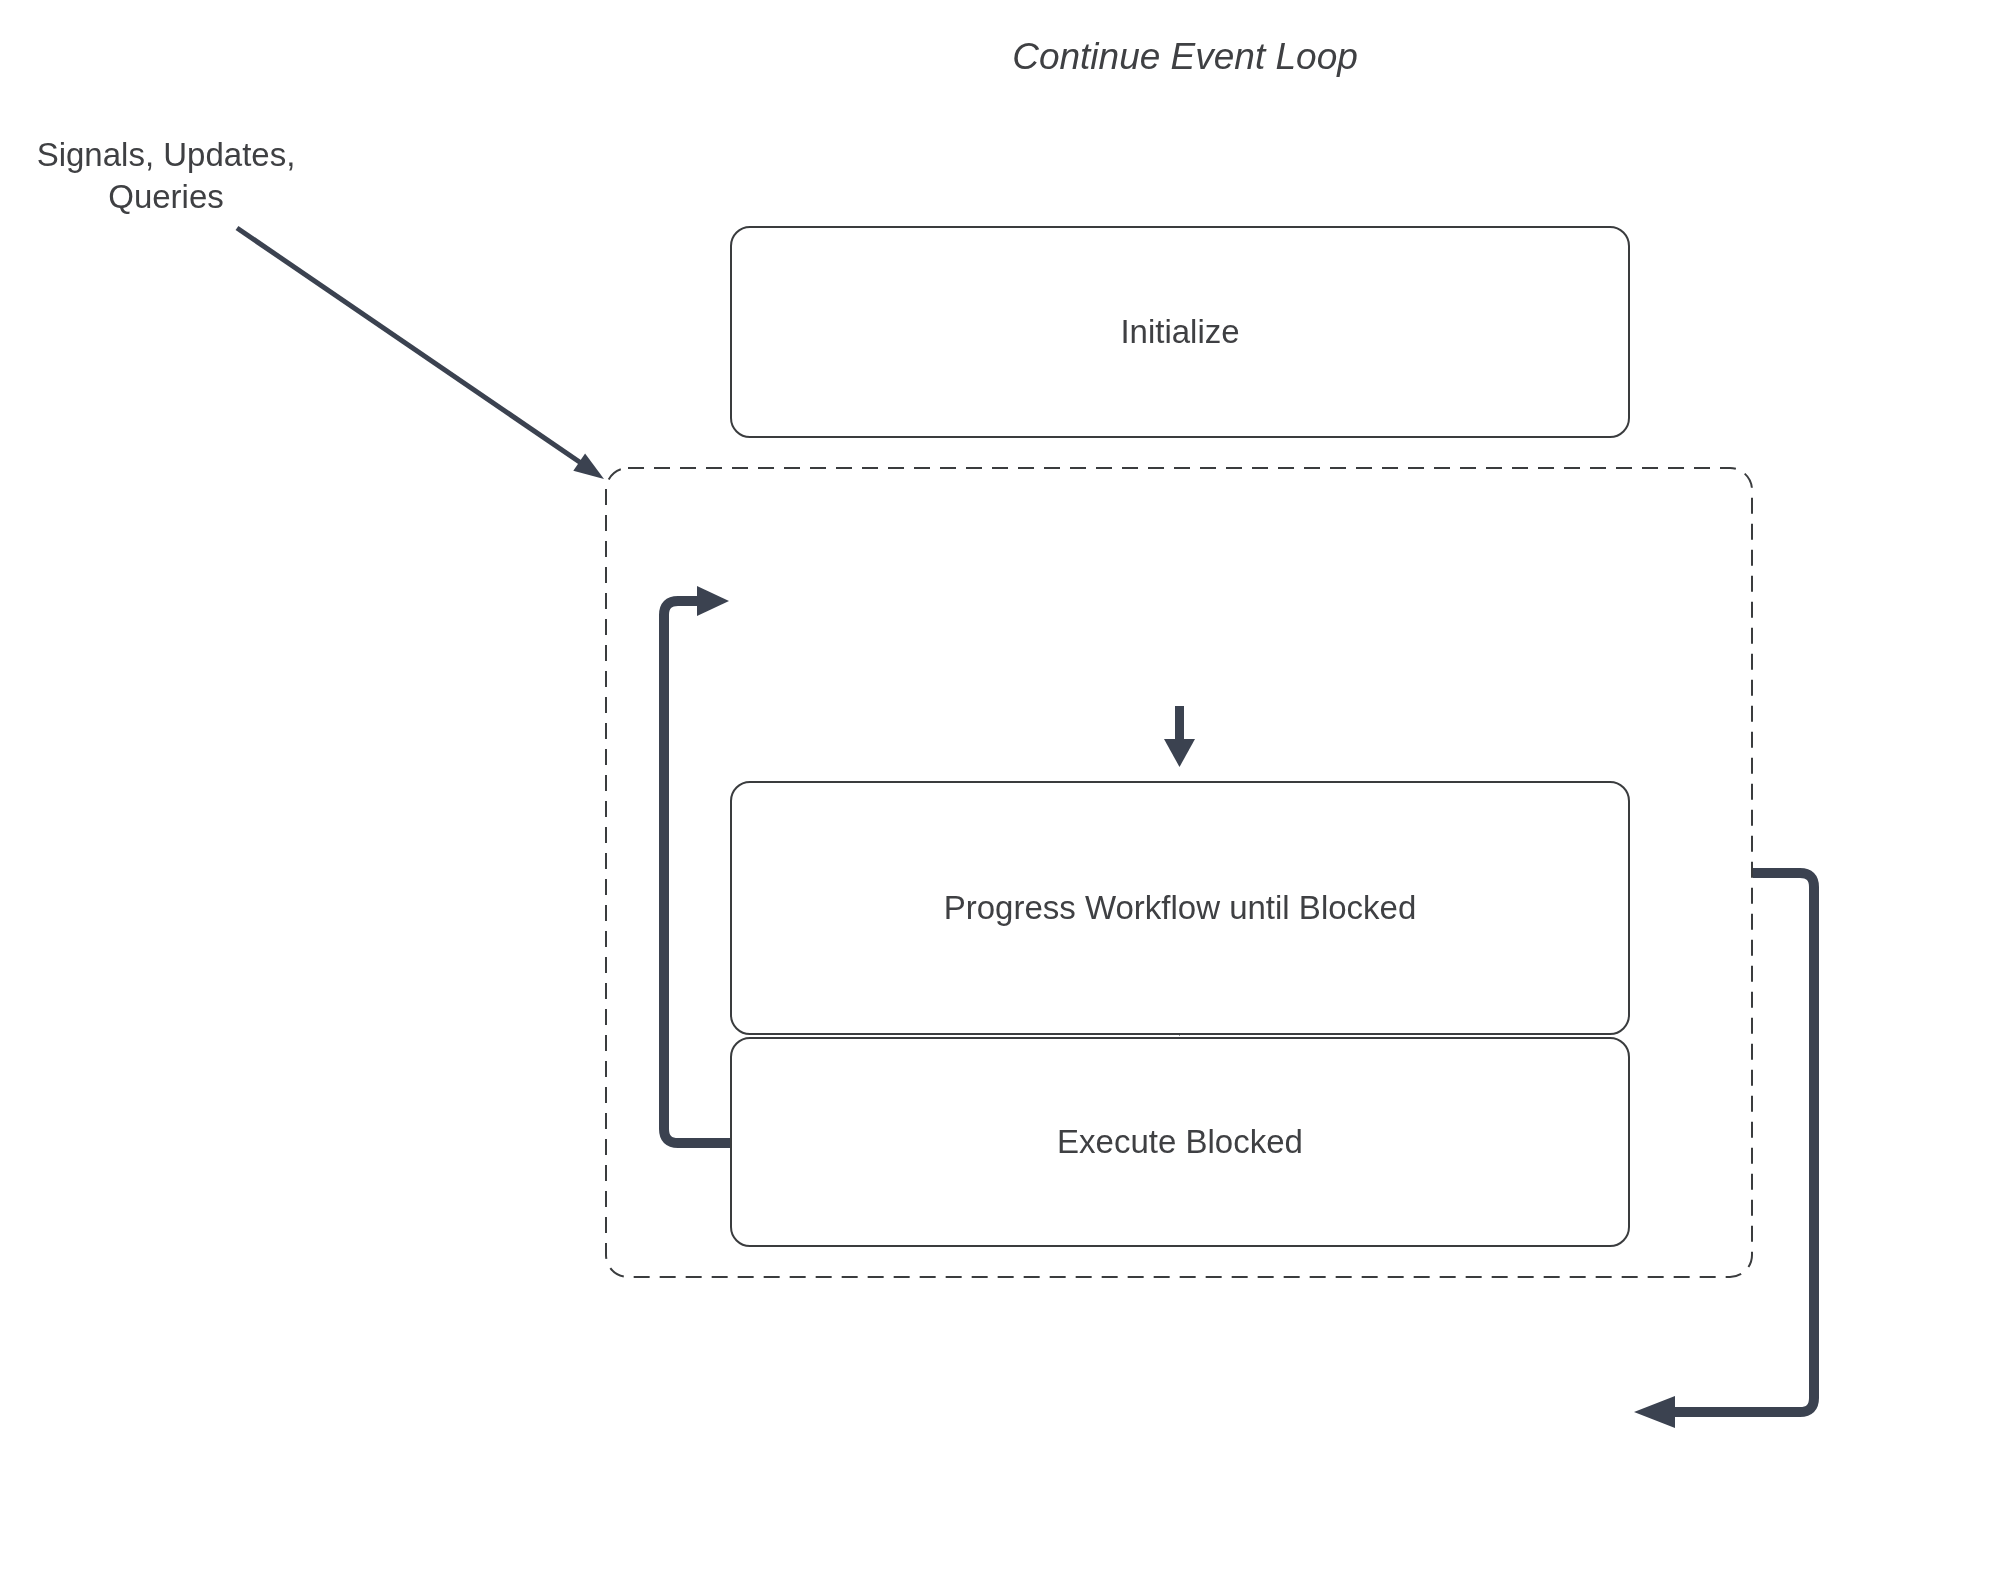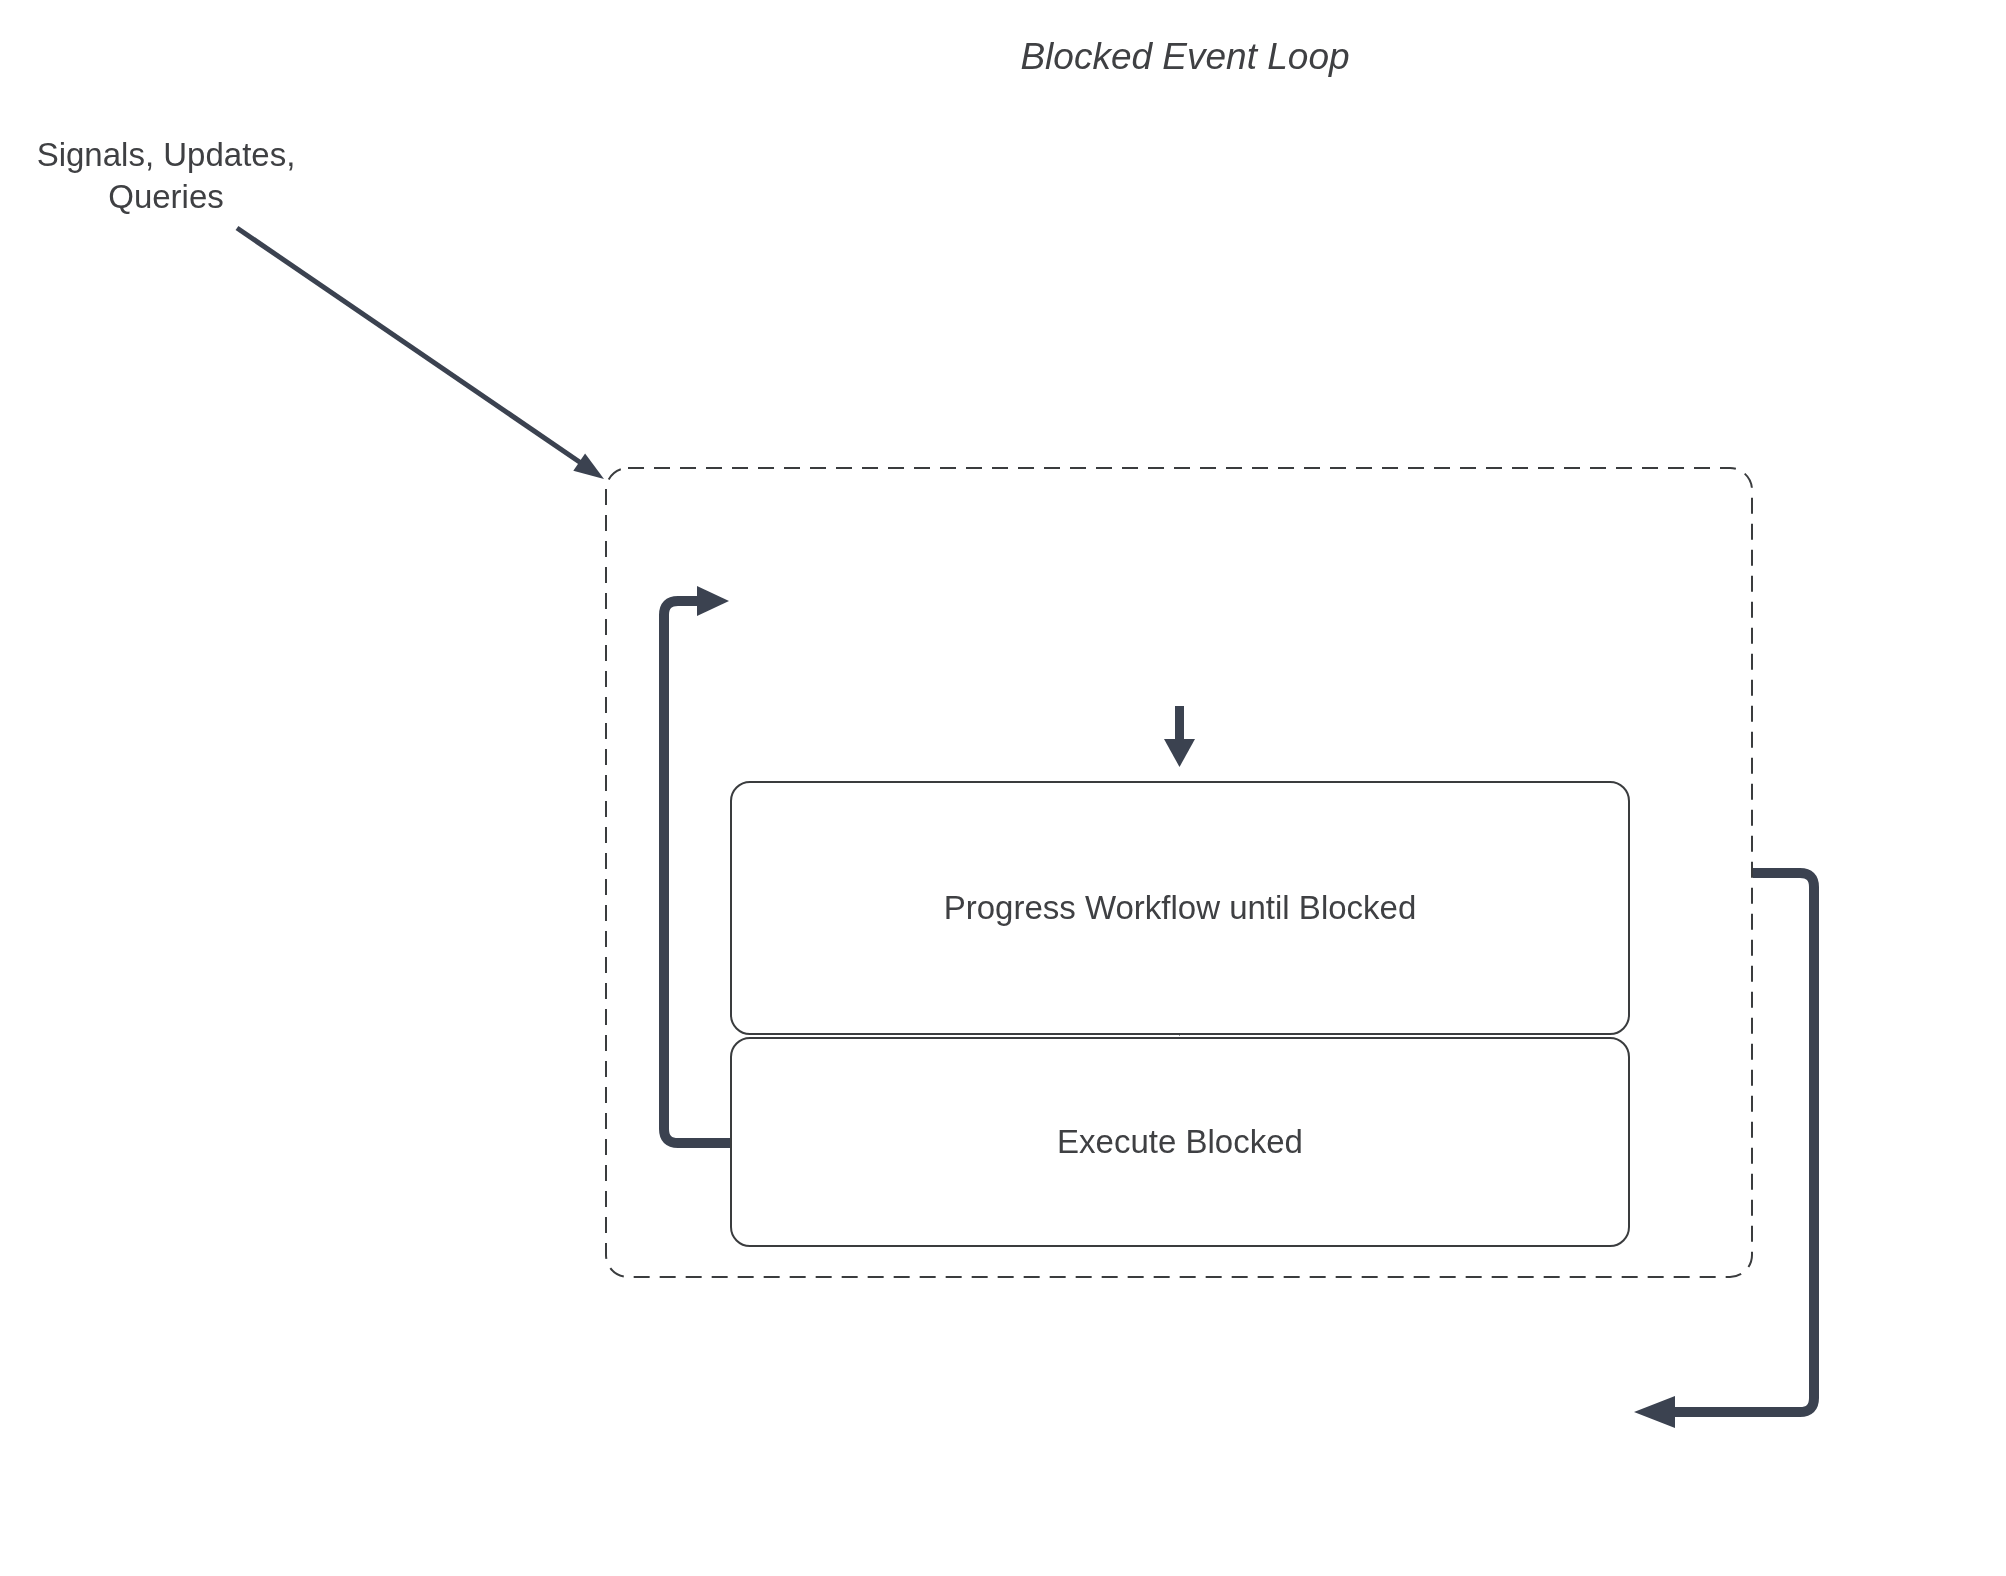--- a/index.html
+++ b/index.html
@@ -72,21 +72,21 @@
   .thin-line  { fill: none; stroke: var(--arrow-color); stroke-width: 5; }
   .stem       { fill: none; stroke: var(--arrow-color); stroke-width: 9; }
   .head       { fill: var(--arrow-color); stroke: none; }
   .loop-rect  { fill: none; stroke: var(--border-color); stroke-width: 2; stroke-dasharray: 16 10; }
 </style>
 </head>
 <body>
 
 <div class="canvas">
 
-  <div class="diagram-title">Blocked Event Loop</div>
+  <div class="diagram-title">Continue Event Loop</div>
 
   <div class="external-label">
     <div>Signals, Updates,</div>
     <div>Queries</div>
   </div>
 
   <svg class="svg-layer" viewBox="0 0 2006 1576">
 
     <rect class="loop-rect" x="606" y="468" width="1146" height="809" rx="22"></rect>
 
@@ -99,20 +99,23 @@
     <line class="stem" x1="1179.5" y1="977" x2="1179.5" y2="1010"></line>
     <polygon class="head" points="1164,1008 1195,1008 1179.5,1036"></polygon>
 
     <path class="thick-line" d="M 731 1143 L 678 1143 Q 664 1143 664 1129 L 664 615 Q 664 601 678 601 L 697 601"></path>
     <polygon class="head" points="697,586 697,616 729,601"></polygon>
 
     <path class="thick-line" d="M 1753 873 L 1800 873 Q 1814 873 1814 887 L 1814 1398 Q 1814 1412 1800 1412 L 1675 1412"></path>
     <polygon class="head" points="1675,1396 1675,1428 1634,1412"></polygon>
   </svg>
 
+  <div class="node node-initialize">
+    <span>Initialize</span>
+  </div>
 
 
   <div class="node node-progress-workflow">
     <span>Progress Workflow until Blocked</span>
   </div>
 
   <div class="node node-execute-queries">
     <span>Execute Blocked</span>
   </div>
 

